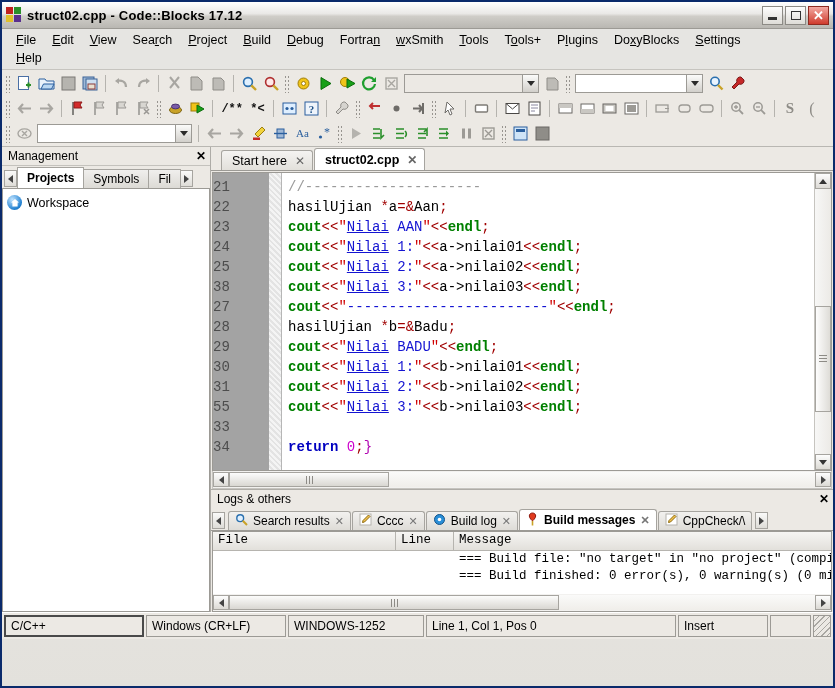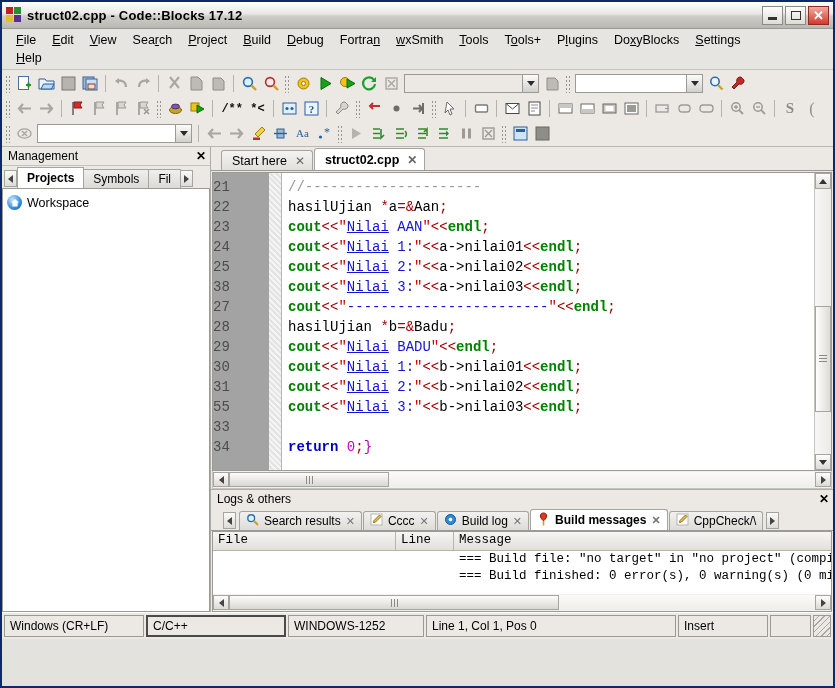--- a/index.html
+++ b/index.html
@@ -219,21 +219,21 @@
     border:1px solid #a6a49f;box-sizing:border-box;display:flex;align-items:center;justify-content:center;}
   .hs-track{flex:1;height:15px;background:linear-gradient(#fafaf9,#f0eeea);position:relative;}
   .hs-thumb{position:absolute;top:0;bottom:0;background:linear-gradient(#fcfcfb,#d9d7d2);
     border:1px solid #a6a49f;box-sizing:border-box;display:flex;align-items:center;justify-content:center;}
   .hgrip{width:7px;height:8px;background-image:linear-gradient(to right,#8d8b86 1px,transparent 1px);background-size:3px 8px;}
 
   
   .logs{height:122px;background:#ece9e4;display:flex;flex-direction:column;
     border-top:1px solid #aeaca7;}
   .logs .panel-title{border-bottom:none;}
-  .ltabs{display:flex;align-items:flex-end;height:22px;padding-left:12px;background:#ece9e4;
+  .ltabs{display:flex;align-items:flex-end;height:22px;padding-left:1px;background:#ece9e4;
     border-bottom:1px solid #9c9a95;overflow:hidden;}
   .ltab{
     height:19px;padding:0 6px;display:flex;align-items:center;gap:5px;font-size:12px;
     background:linear-gradient(#f2f1ef,#dedcd7);border:1px solid #a6a49f;border-bottom:none;
     border-radius:3px 3px 0 0;margin-right:1px;white-space:nowrap;box-sizing:border-box;color:#000;
   }
   .ltab.active{background:#fff;font-weight:bold;height:21px;}
   .ltab .cx{color:#777;font-size:11px;}
   .loggrid{flex:1;display:flex;flex-direction:column;background:#fff;
     border:1px solid #9c9a95;margin:0 1px;min-height:0;}
@@ -917,22 +917,22 @@
             <div class="hs-btn">
                 <i class="tri-r"></i>
               </div>
           </div>
         </div>
       </div>
     </div>
   </div>
 
   <div class="status">
+    <div class="scell strong" style="width:140px">C/C++</div>
     <div class="scell" style="width:140px">Windows (CR+LF)</div>
-    <div class="scell strong" style="width:140px">C/C++</div>
     <div class="scell" style="width:136px">WINDOWS-1252</div>
     <div class="scell" style="width:250px">Line 1, Col 1, Pos 0</div>
     <div class="scell" style="width:90px">Insert</div>
     <div class="scell" style="flex:1"></div>
     <div class="grip-corner"></div>
   </div>
 
 </div>
 
 </body></html>

